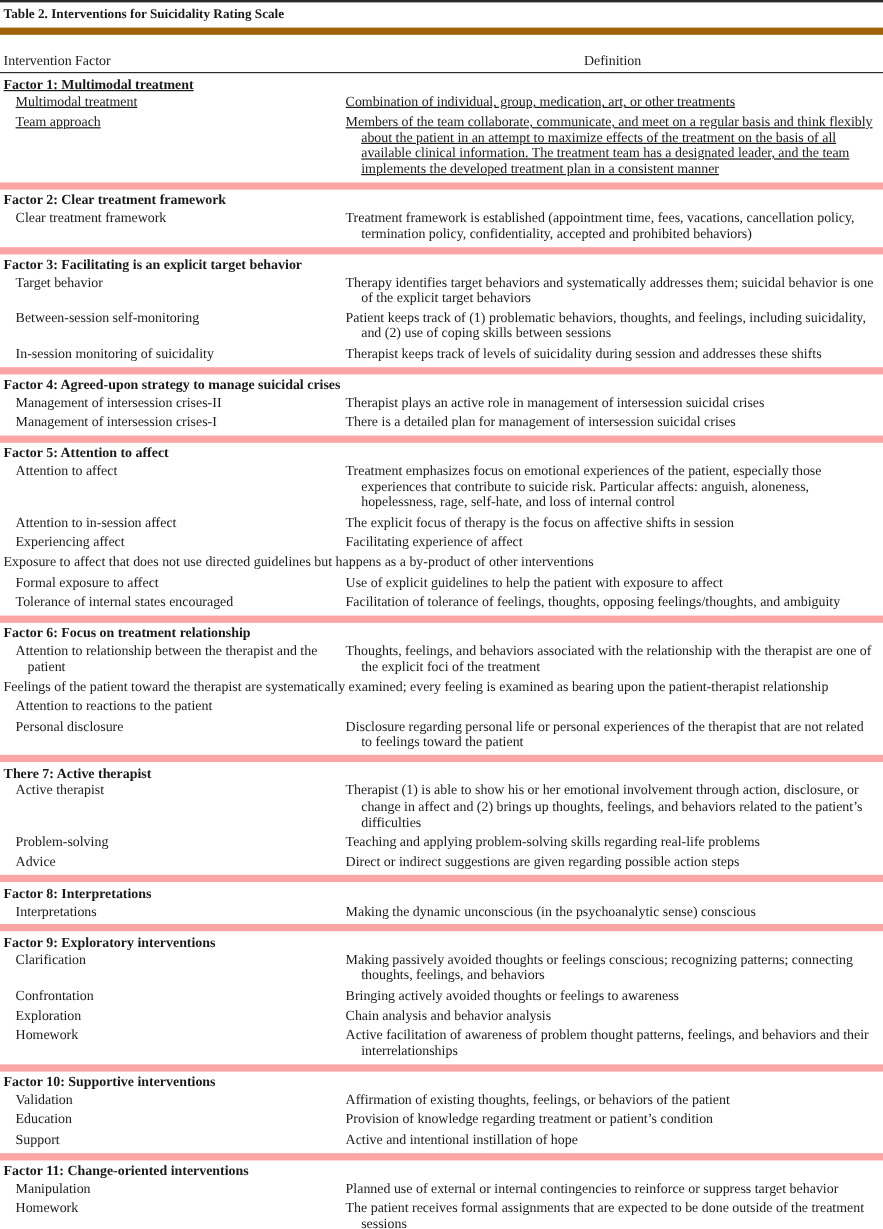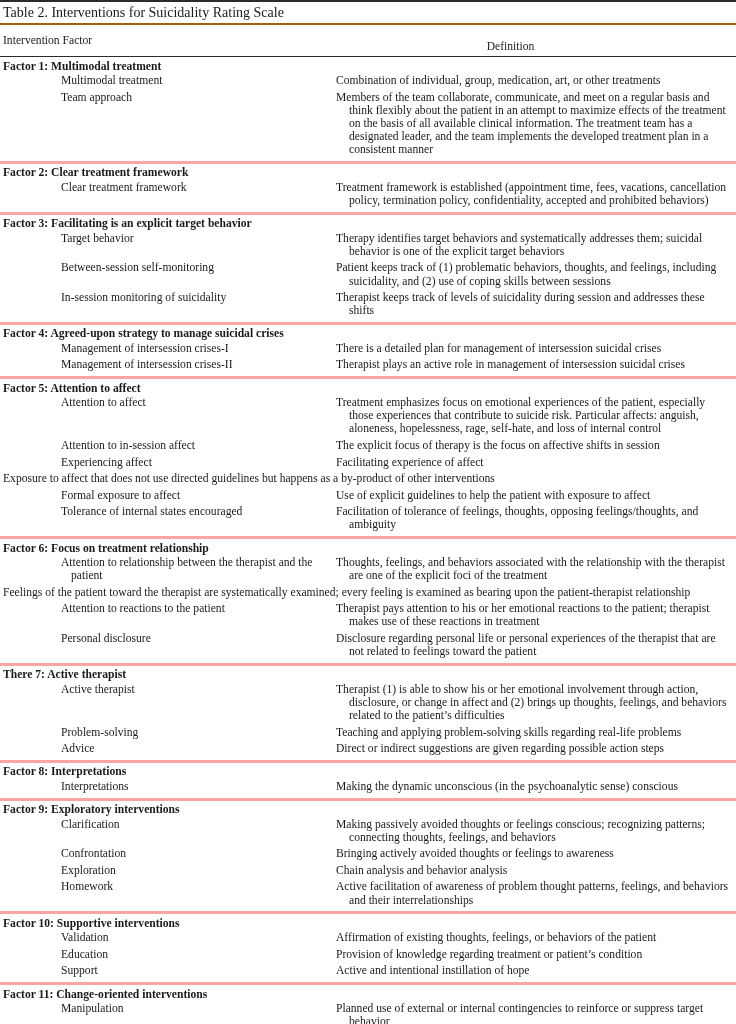--- a/index.html
+++ b/index.html
@@ -15,67 +15,67 @@
     -webkit-font-smoothing: antialiased;
   }
   .paper-table {
     width: 736px;
     box-sizing: border-box;
     border-top: 2px solid #2b2b2b;
     font-size: 11.6px;
     line-height: 13.1px;
   }
   .table-title {
-    font-weight: normal;
-    font-size: 14px;
+    font-weight: bold;
+    font-size: 11px;
     padding: 4px 4px 4px 3px;
-    border-bottom: 2px solid #a16207;
+    border-bottom: 6px solid #a16207;
   }
   .header-row {
     display: flex;
-    align-items: center;
+    align-items: flex-end;
     padding: 3px 0 3px 0;
     border-bottom: 1px solid #2b2b2b;
   }
   .header-col-factor {
     width: 285px;
     box-sizing: border-box;
     padding-left: 3px;
     flex: 0 0 auto;
   }
   .header-col-def {
     flex: 1 1 auto;
     text-align: center;
     margin-top: 12px;
   }
   .section {
-    border-top: 3px solid #fca5a5;
+    border-top: 6px solid #fca5a5;
     padding-bottom: 2.5px;
   }
   .section:first-child {
     border-top: none;
+    text-decoration: underline;
   }
   .section-heading {
     font-weight: bold;
     padding: 2.5px 4px 0 3px;
   }
   .row {
     display: flex;
     align-items: flex-start;
     padding-top: 1.5px;
     padding-bottom: 2px;
   }
   .cell-factor {
     flex: 0 0 auto;
     width: 285px;
     box-sizing: border-box;
     padding-left: 23px;
     text-indent: -10px;
     padding-right: 10px;
-    margin-left: 48px;
   }
   .cell-def {
     flex: 1 1 auto;
     box-sizing: border-box;
     padding-left: 16px;
     text-indent: -13px;
     padding-right: 6px;
   }
 </style>
 </head>
@@ -119,27 +119,27 @@
           <div class="cell-def">Patient keeps track of (1) problematic behaviors, thoughts, and feelings, including suicidality, and (2) use of coping skills between sessions</div>
         </div>
         <div class="row">
           <div class="cell-factor">In-session monitoring of suicidality</div>
           <div class="cell-def">Therapist keeps track of levels of suicidality during session and addresses these shifts</div>
         </div>
       </div>
       <div class="section">
         <div class="section-heading">Factor 4: Agreed-upon strategy to manage suicidal crises</div>
         <div class="row">
+          <div class="cell-factor">Management of intersession crises-II</div>
+          <div class="cell-def">Therapist plays an active role in management of intersession suicidal crises</div>
+        </div>
+        <div class="row">
           <div class="cell-factor">Management of intersession crises-I</div>
           <div class="cell-def">There is a detailed plan for management of intersession suicidal crises</div>
         </div>
-        <div class="row">
-          <div class="cell-factor">Management of intersession crises-II</div>
-          <div class="cell-def">Therapist plays an active role in management of intersession suicidal crises</div>
-        </div>
       </div>
       <div class="section">
         <div class="section-heading">Factor 5: Attention to affect</div>
         <div class="row">
           <div class="cell-factor">Attention to affect</div>
           <div class="cell-def">Treatment emphasizes focus on emotional experiences of the patient, especially those experiences that contribute to suicide risk. Particular affects: anguish, aloneness, hopelessness, rage, self-hate, and loss of internal control</div>
         </div>
         <div class="row">
           <div class="cell-factor">Attention to in-session affect</div>
           <div class="cell-def">The explicit focus of therapy is the focus on affective shifts in session</div>
@@ -164,21 +164,20 @@
         <div class="section-heading">Factor 6: Focus on treatment relationship</div>
         <div class="row">
           <div class="cell-factor">Attention to relationship between the therapist and the patient</div>
           <div class="cell-def">Thoughts, feelings, and behaviors associated with the relationship with the therapist are one of the explicit foci of the treatment</div>
         </div>
         <div class="row">
           <div class="cell-def">Feelings of the patient toward the therapist are systematically examined; every feeling is examined as bearing upon the patient-therapist relationship</div>
         </div>
         <div class="row">
           <div class="cell-factor">Attention to reactions to the patient</div>
-          <div class="cell-def">Therapist pays attention to his or her emotional reactions to the patient; therapist makes use of these reactions in treatment</div>
         </div>
         <div class="row">
           <div class="cell-factor">Personal disclosure</div>
           <div class="cell-def">Disclosure regarding personal life or personal experiences of the therapist that are not related to feelings toward the patient</div>
         </div>
       </div>
       <div class="section">
         <div class="section-heading">There 7: Active therapist</div>
         <div class="row">
           <div class="cell-factor">Active therapist</div>

